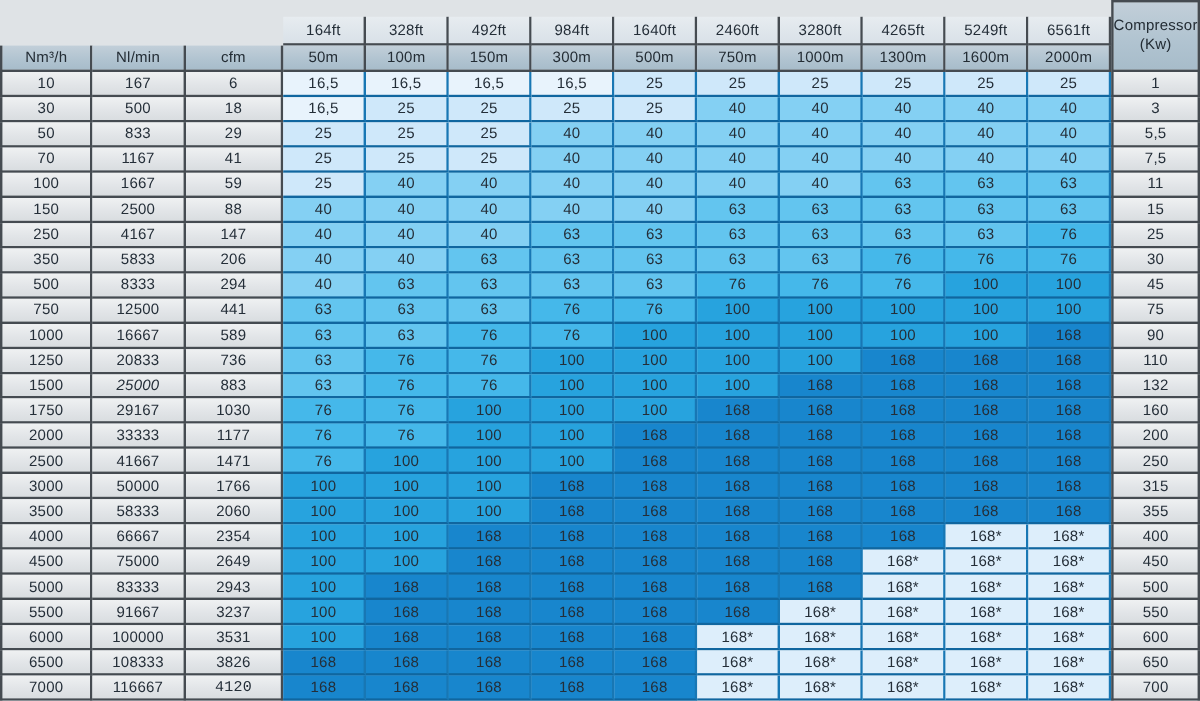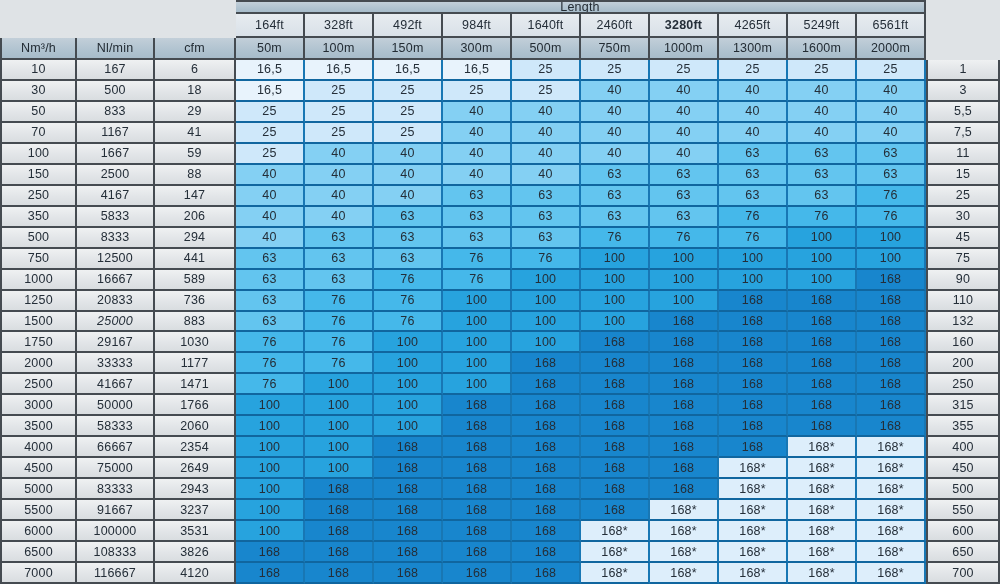--- a/index.html
+++ b/index.html
@@ -36,29 +36,32 @@
   
   .flow-rate-hdr{grid-column:1/4;grid-row:1/3;}
   .length-hdr{grid-column:4/14;grid-row:1;font-size:12.5px;}
   .compressor-hdr{grid-column:14;grid-row:1/4;flex-direction:column;line-height:1.25;font-size:12.5px;}
 </style>
 </head>
 <body>
 
 <div id="stage">
   <div id="grid">
-    <div class="cell hdrblue length-hdr dark topdark">Length</div>
+    <div class="cell hdrblue compressor-hdr dark leftdark topdark">
+      <span>Compressor</span>
+      <span>(Kw)</span>
+    </div>
 
   <div class="cell ftcell dark" style="grid-area: 2 / 4;">164ft</div>
       <div class="cell ftcell dark" style="grid-area: 2 / 5;">328ft</div>
       <div class="cell ftcell dark" style="grid-area: 2 / 6;">492ft</div>
       <div class="cell ftcell dark" style="grid-area: 2 / 7;">984ft</div>
       <div class="cell ftcell dark" style="grid-area: 2 / 8;">1640ft</div>
       <div class="cell ftcell dark" style="grid-area: 2 / 9;">2460ft</div>
-      <div class="cell ftcell dark" style="grid-area: 2 / 10; font-weight: bold;">3280ft</div>
+      <div class="cell ftcell dark" style="grid-area: 2 / 10;">3280ft</div>
       <div class="cell ftcell dark" style="grid-area: 2 / 11;">4265ft</div>
       <div class="cell ftcell dark" style="grid-area: 2 / 12;">5249ft</div>
       <div class="cell ftcell dark" style="grid-area: 2 / 13;">6561ft</div>
       <div class="cell hdrblue dark" style="grid-area: 3 / 4;">50m</div>
       <div class="cell hdrblue dark" style="grid-area: 3 / 5;">100m</div>
       <div class="cell hdrblue dark" style="grid-area: 3 / 6;">150m</div>
       <div class="cell hdrblue dark" style="grid-area: 3 / 7;">300m</div>
       <div class="cell hdrblue dark" style="grid-area: 3 / 8;">500m</div>
       <div class="cell hdrblue dark" style="grid-area: 3 / 9;">750m</div>
       <div class="cell hdrblue dark" style="grid-area: 3 / 10;">1000m</div>
@@ -399,21 +402,21 @@
       <div class="cell blue" style="grid-area: 27 / 7; background: rgb(24, 134, 205);">168</div>
       <div class="cell blue" style="grid-area: 27 / 8; background: rgb(24, 134, 205);">168</div>
       <div class="cell blue" style="grid-area: 27 / 9; background: rgb(221, 238, 251);">168*</div>
       <div class="cell blue" style="grid-area: 27 / 10; background: rgb(221, 238, 251);">168*</div>
       <div class="cell blue" style="grid-area: 27 / 11; background: rgb(221, 238, 251);">168*</div>
       <div class="cell blue" style="grid-area: 27 / 12; background: rgb(221, 238, 251);">168*</div>
       <div class="cell blue" style="grid-area: 27 / 13; background: rgb(221, 238, 251);">168*</div>
       <div class="cell gray dark leftdark" style="grid-area: 27 / 14;">650</div>
       <div class="cell gray dark leftdark" style="grid-area: 28 / 1;">7000</div>
       <div class="cell gray dark" style="grid-area: 28 / 2;">116667</div>
-      <div class="cell gray dark" style="grid-area: 28 / 3;">4120</div>
+      <div class="cell gray dark" style="grid-area: 28 / 3; font-family: Liberation Mono, monospace;">4120</div>
       <div class="cell blue" style="grid-area: 28 / 4; background: rgb(24, 134, 205);">168</div>
       <div class="cell blue" style="grid-area: 28 / 5; background: rgb(24, 134, 205);">168</div>
       <div class="cell blue" style="grid-area: 28 / 6; background: rgb(24, 134, 205);">168</div>
       <div class="cell blue" style="grid-area: 28 / 7; background: rgb(24, 134, 205);">168</div>
       <div class="cell blue" style="grid-area: 28 / 8; background: rgb(24, 134, 205);">168</div>
       <div class="cell blue" style="grid-area: 28 / 9; background: rgb(221, 238, 251);">168*</div>
       <div class="cell blue" style="grid-area: 28 / 10; background: rgb(221, 238, 251);">168*</div>
       <div class="cell blue" style="grid-area: 28 / 11; background: rgb(221, 238, 251);">168*</div>
       <div class="cell blue" style="grid-area: 28 / 12; background: rgb(221, 238, 251);">168*</div>
       <div class="cell blue" style="grid-area: 28 / 13; background: rgb(221, 238, 251);">168*</div>

